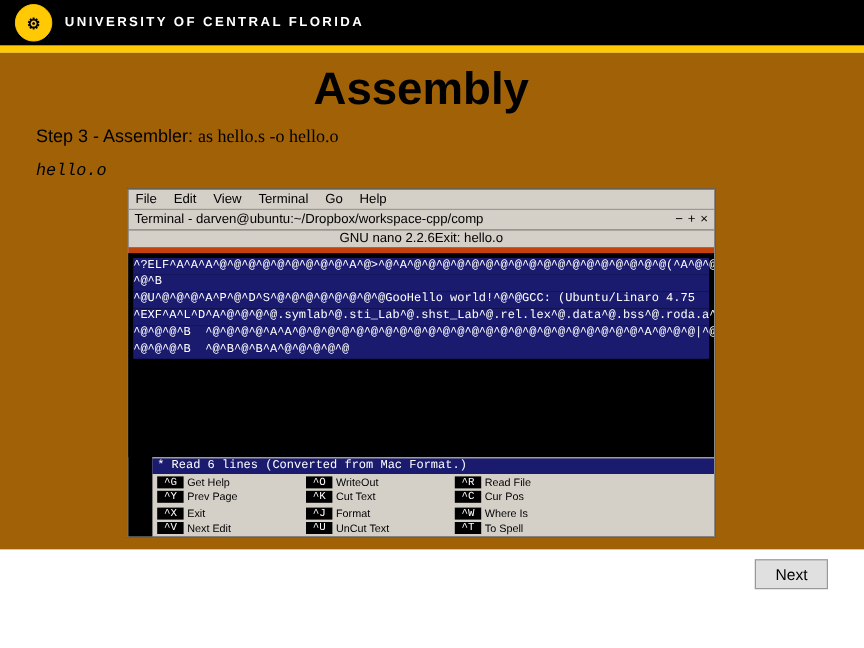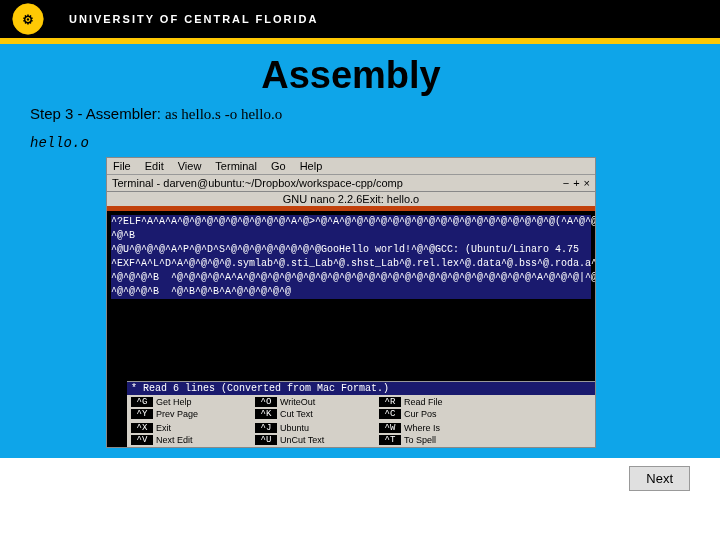--- a/index.html
+++ b/index.html
@@ -26,33 +26,32 @@
       width: 32px;
       height: 32px;
     }
 
     #header-title {
       color: #fff;
       font-size: 11px;
       letter-spacing: 2px;
       text-transform: uppercase;
       font-weight: bold;
-      margin-left: 15px;
     }
 
     
     #gold-bar {
       background: #FFC904;
       height: 6px;
     }
 
     
     #main-content {
       padding: 10px 48px 10px 30px;
-      background: #0ea5e9;
+      background: #a16207;
     }
 
     #page-title {
       font-size: 38px;
       font-weight: bold;
       text-align: center;
       color: #000;
       margin-bottom: 8px;
       font-family: Arial, sans-serif;
     }
@@ -283,21 +282,21 @@
           <span>Cur Pos</span>
         </div>
       </div>
       <div class="nano-row">
         <div class="nano-item">
           <span class="nano-key">^X</span>
           <span>Exit</span>
         </div>
         <div class="nano-item">
           <span class="nano-key">^J</span>
-          <span>Ubuntu</span>
+          <span>Format</span>
         </div>
         <div class="nano-item">
           <span class="nano-key">^W</span>
           <span>Where Is</span>
         </div>
         <div class="nano-item">
           <span class="nano-key">^V</span>
           <span>Next Edit</span>
         </div>
         <div class="nano-item">

